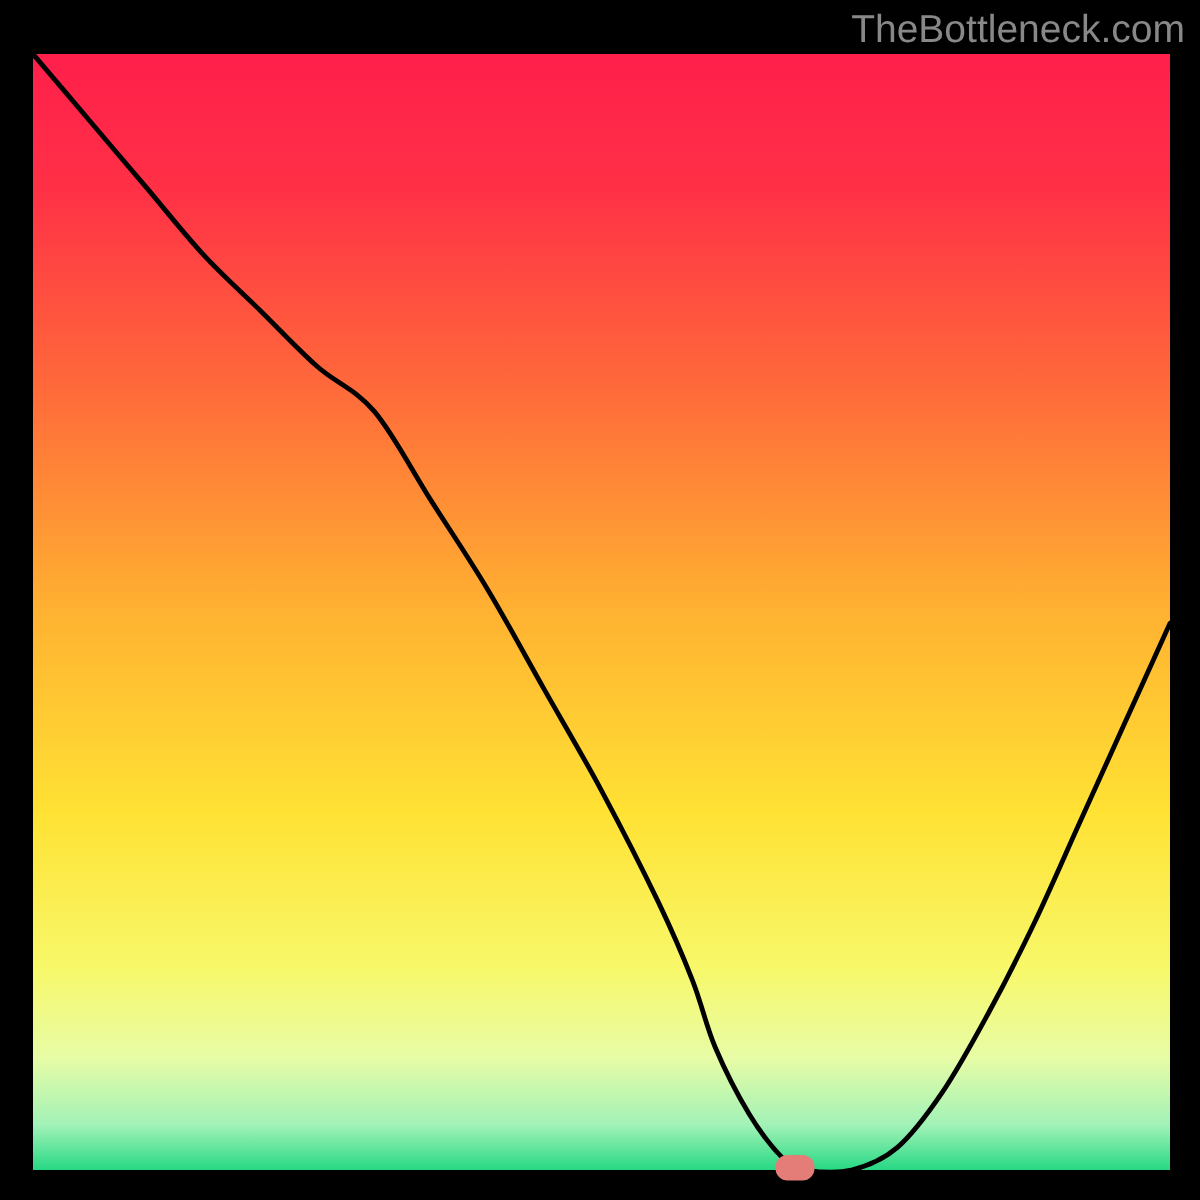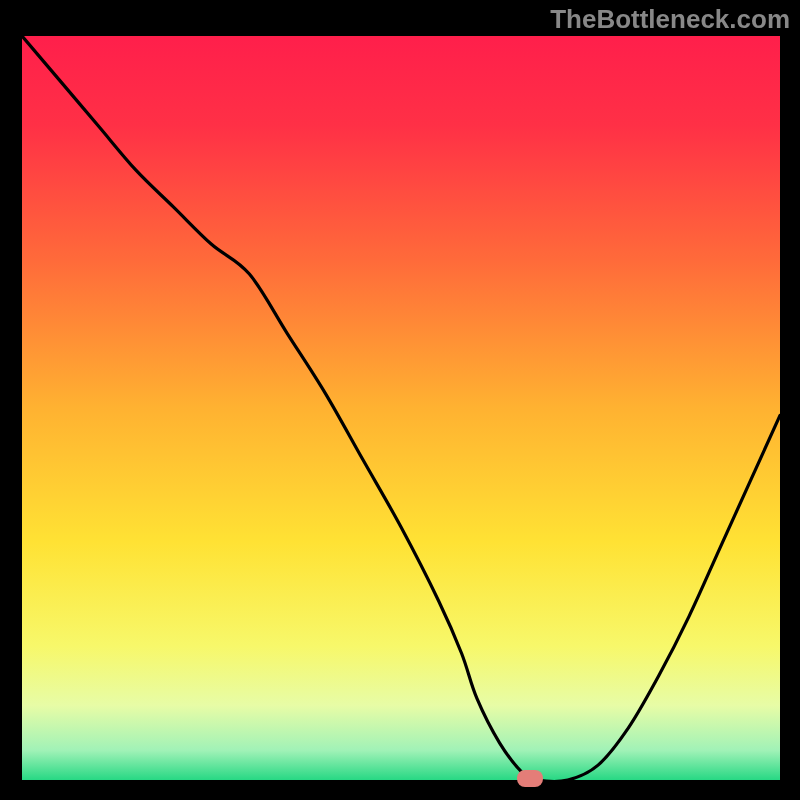--- a/index.html
+++ b/index.html
@@ -10,21 +10,21 @@
     height: 800px;
     background: #000;
   }
   .watermark {
     position: absolute;
     top: 4px;
     right: 10px;
     color: #888;
     font-family: Arial, Helvetica, sans-serif;
     font-size: 26px;
-    font-weight: 700;
+    font-weight: 400;
     z-index: 10;
   }
   .plot-area {
     position: absolute;
     left: 22px;
     top: 36px;
     width: 758px;
     height: 744px;
   }
   .plot-area svg {

